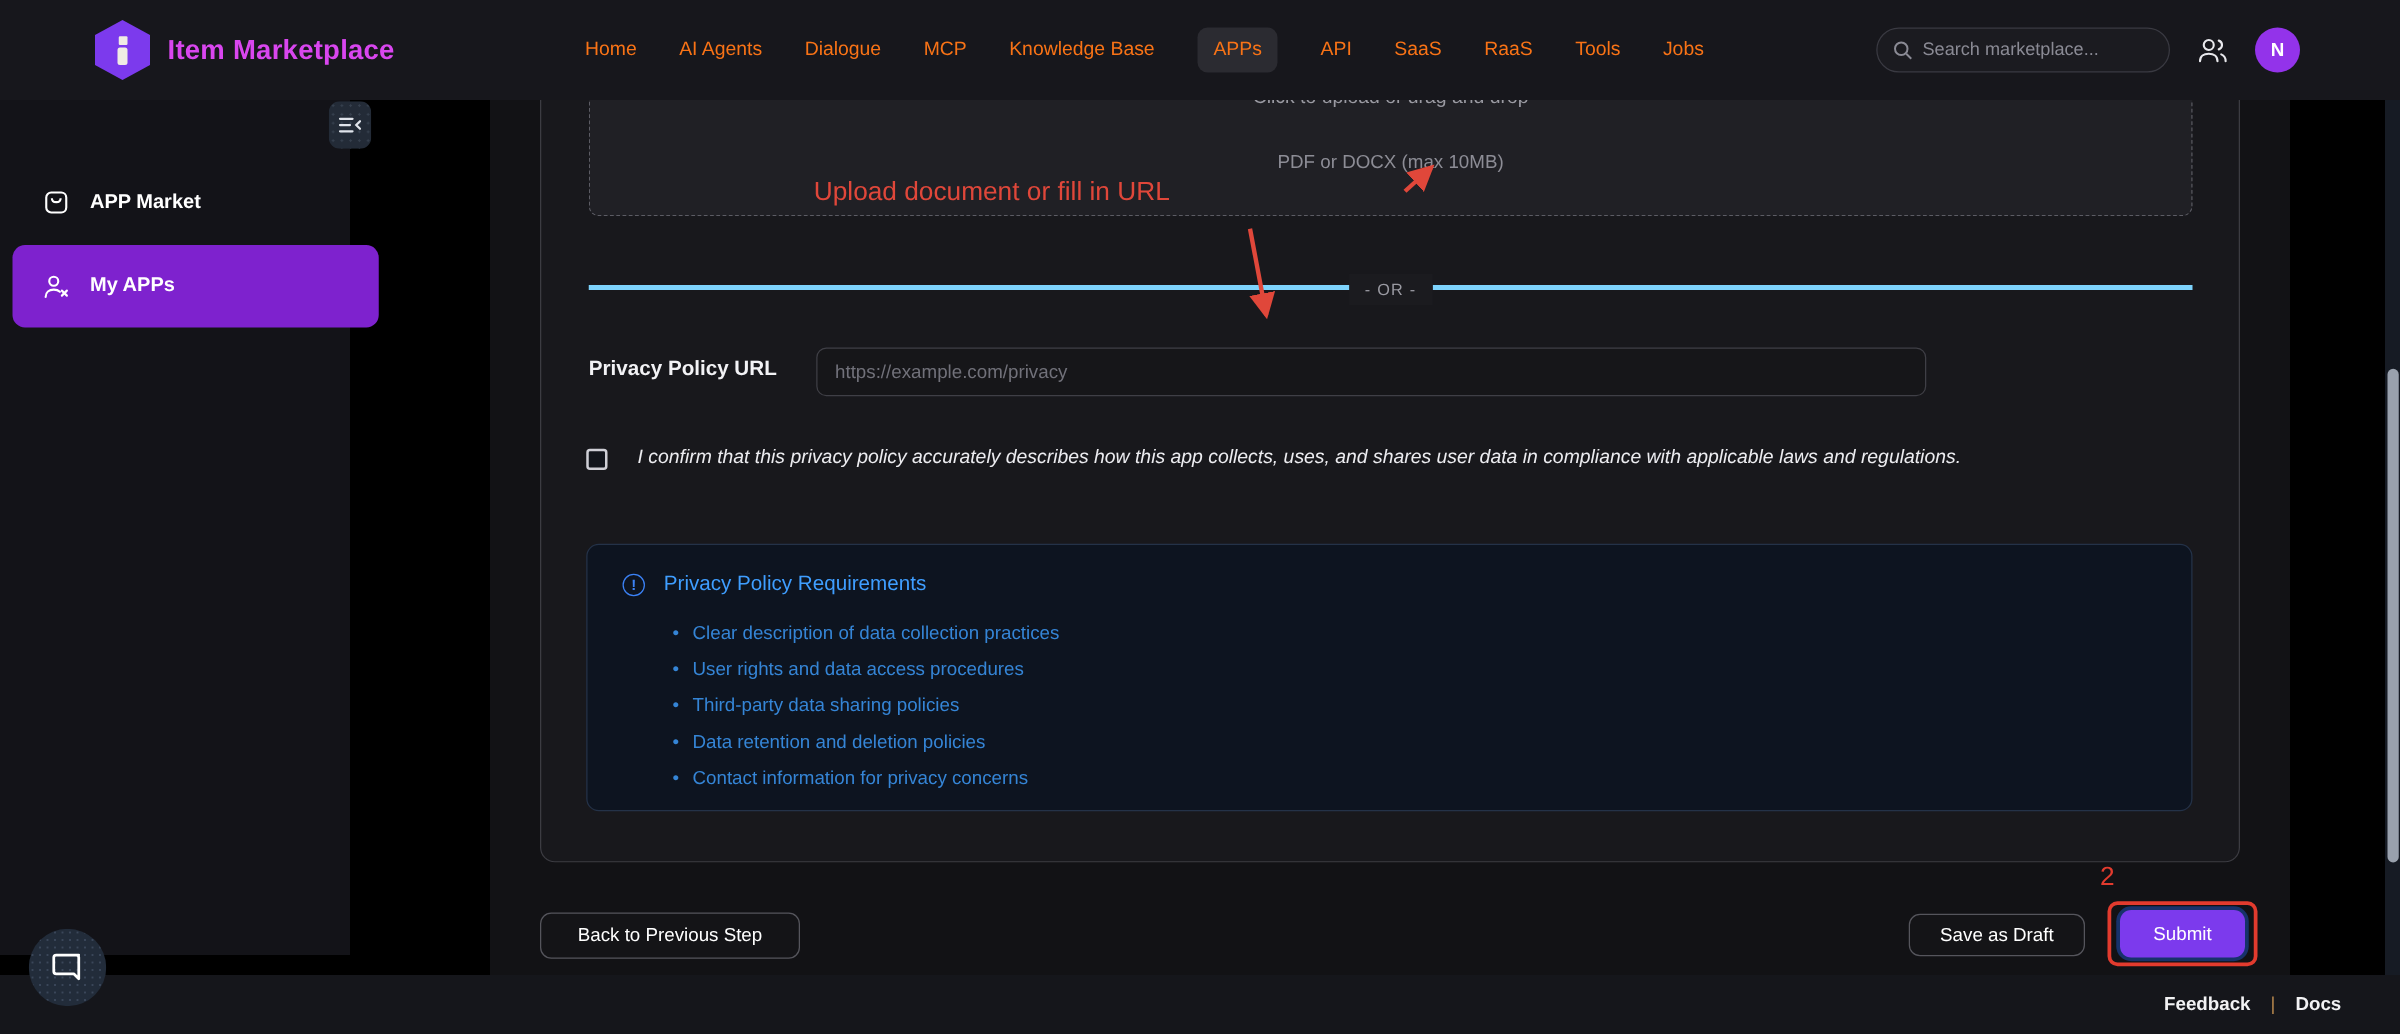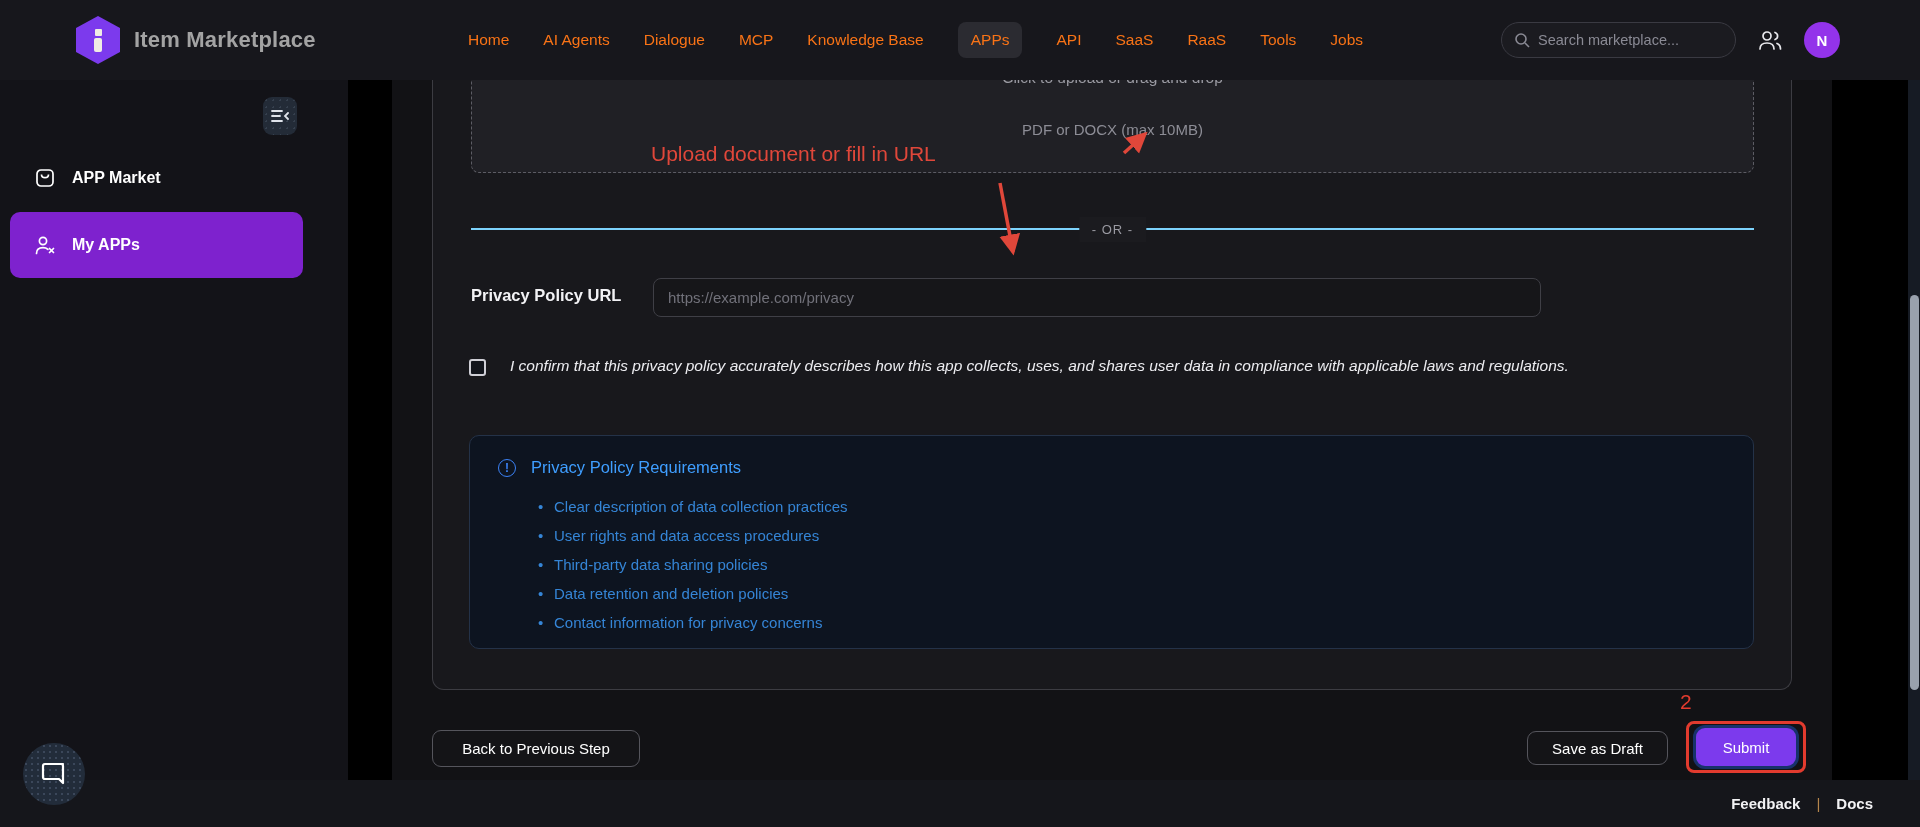--- a/index.html
+++ b/index.html
@@ -7,48 +7,48 @@
   body { font-family:"Liberation Sans", sans-serif; color:#e8e8ec; }
   .screen { position:relative; width:1920px; height:827px; background:#000; overflow:hidden; }
 
   
   .topnav { position:absolute; left:0; top:0; width:1920px; height:80px; background:#17171c; z-index:30; }
   .brand { position:absolute; left:76px; top:0; height:80px; display:flex; align-items:center; gap:14px; }
   .logo-hex { width:44px; height:48px; background:#7c3aed; clip-path:polygon(50% 0,100% 25%,100% 75%,50% 100%,0 75%,0 25%); display:flex; align-items:center; justify-content:center; }
   .logo-glyph { display:flex; flex-direction:column; align-items:center; gap:2px; }
   .logo-glyph .dot { width:7px; height:7px; background:#f0ece4; border-radius:1px; }
   .logo-glyph .bar { width:8px; height:14px; background:#f0ece4; border-radius:2px; }
-  .brand-name { font-size:22px; font-weight:bold; color:#a3a3a3; letter-spacing:0.2px; }
+  .brand-name { font-size:22px; font-weight:bold; color:#d946ef; letter-spacing:0.2px; }
   .nav-links { position:absolute; left:468px; top:0; height:80px; display:flex; align-items:center; gap:34px; list-style:none; }
   .nav-links li { font-size:15.5px; color:#f97316; cursor:pointer; white-space:nowrap; }
   .nav-links li.active { background:#2b2b31; padding:9px 13px; border-radius:8px; }
   .nav-right { position:absolute; right:0; top:0; height:80px; display:flex; align-items:center; gap:22px; padding-right:80px; }
   .searchbox { width:235px; height:36px; border:1px solid #3a3a42; background:#1b1b20; border-radius:18px; display:flex; align-items:center; padding:0 12px; gap:8px; }
   .searchbox input { background:transparent; border:none; outline:none; color:#c9c9d1; font-size:14.5px; width:170px; font-family:"Liberation Sans", sans-serif; }
   .searchbox input::placeholder { color:#8a8a94; }
   .avatar { width:36px; height:36px; border-radius:50%; background:#9333ea; color:#fff; font-size:15px; font-weight:bold; display:flex; align-items:center; justify-content:center; }
   .icon-btn { display:flex; align-items:center; justify-content:center; cursor:pointer; }
 
   
-  .sidebar { position:absolute; left:0; top:80px; width:348px; height:700px; background:#131318; z-index:20; }
+  .sidebar { position:absolute; left:0; top:64px; width:280px; height:700px; background:#131318; z-index:20; }
   .collapse-btn { position:absolute; left:263px; top:17px; width:34px; height:38px; border-radius:9px; background:#232b37;
     background-image:radial-gradient(#36404e 1px, transparent 1px); background-size:7px 7px; display:flex; align-items:center; justify-content:center; cursor:pointer; border:none; }
   .side-item { position:absolute; left:10px; width:293px; height:44px; display:flex; align-items:center; gap:16px; padding-left:24px; cursor:pointer; border-radius:10px; }
   .side-item .lbl { font-size:16px; font-weight:bold; color:#fff; }
   .side-item.market { top:76px; }
   .side-item.active { top:132px; height:66px; background:#7e22ce; }
 
   
   .content { position:absolute; left:392px; top:80px; width:1440px; height:700px; background:#121215; overflow:hidden; z-index:10; }
   .card { position:absolute; left:40px; top:0; width:1360px; height:610px; background:#18181c; border:1px solid #3c3c42; border-top:none; border-radius:0 0 12px 12px; }
   .upload-zone { position:absolute; left:38px; top:-22px; width:1283px; height:115px; border:1.5px dashed #5c5c64; border-radius:8px; background:#202025; text-align:center; cursor:pointer; }
   .upload-hint-clipped { position:absolute; left:0; top:8px; width:100%; font-size:15.5px; color:#9a9aa2; line-height:22px; }
   .upload-formats { position:absolute; left:0; top:62px; width:100%; font-size:15px; color:#8d8d96; }
 
-  .or-divider { position:absolute; left:38px; top:148px; width:1283px; border-top:2px solid #7dd3fc; }
+  .or-divider { position:absolute; left:38px; top:148px; width:1283px; border-top:4px solid #7dd3fc; }
   .or-label { position:absolute; left:50%; top:-13px; transform:translateX(-50%); background:#1b1b1f; color:#9a9aa2; font-size:13px; padding:5px 13px; letter-spacing:1px; }
 
   .url-row-label { position:absolute; left:38px; top:206px; font-size:16.5px; font-weight:bold; color:#f2f2f5; }
   .url-input { position:absolute; left:220px; top:198px; width:888px; height:39px; background:#161619; border:1px solid #3f3f46; border-radius:8px; color:#d6d6dd; font-size:15px; padding:0 14px; outline:none; font-family:"Liberation Sans", sans-serif; }
   .url-input::placeholder { color:#71717a; }
 
   .confirm-row { position:absolute; left:36px; top:276px; width:1290px; display:flex; gap:24px; align-items:flex-end;font-style:italic; }
   .checkbox { width:17px; height:17px; min-width:17px; margin-top:1px; border:2px solid #cfcfd6; border-radius:3px; background:#12151c; cursor:pointer; }
   .confirm-text { font-size:15.5px; color:#ececf0; line-height:20px; }
 

